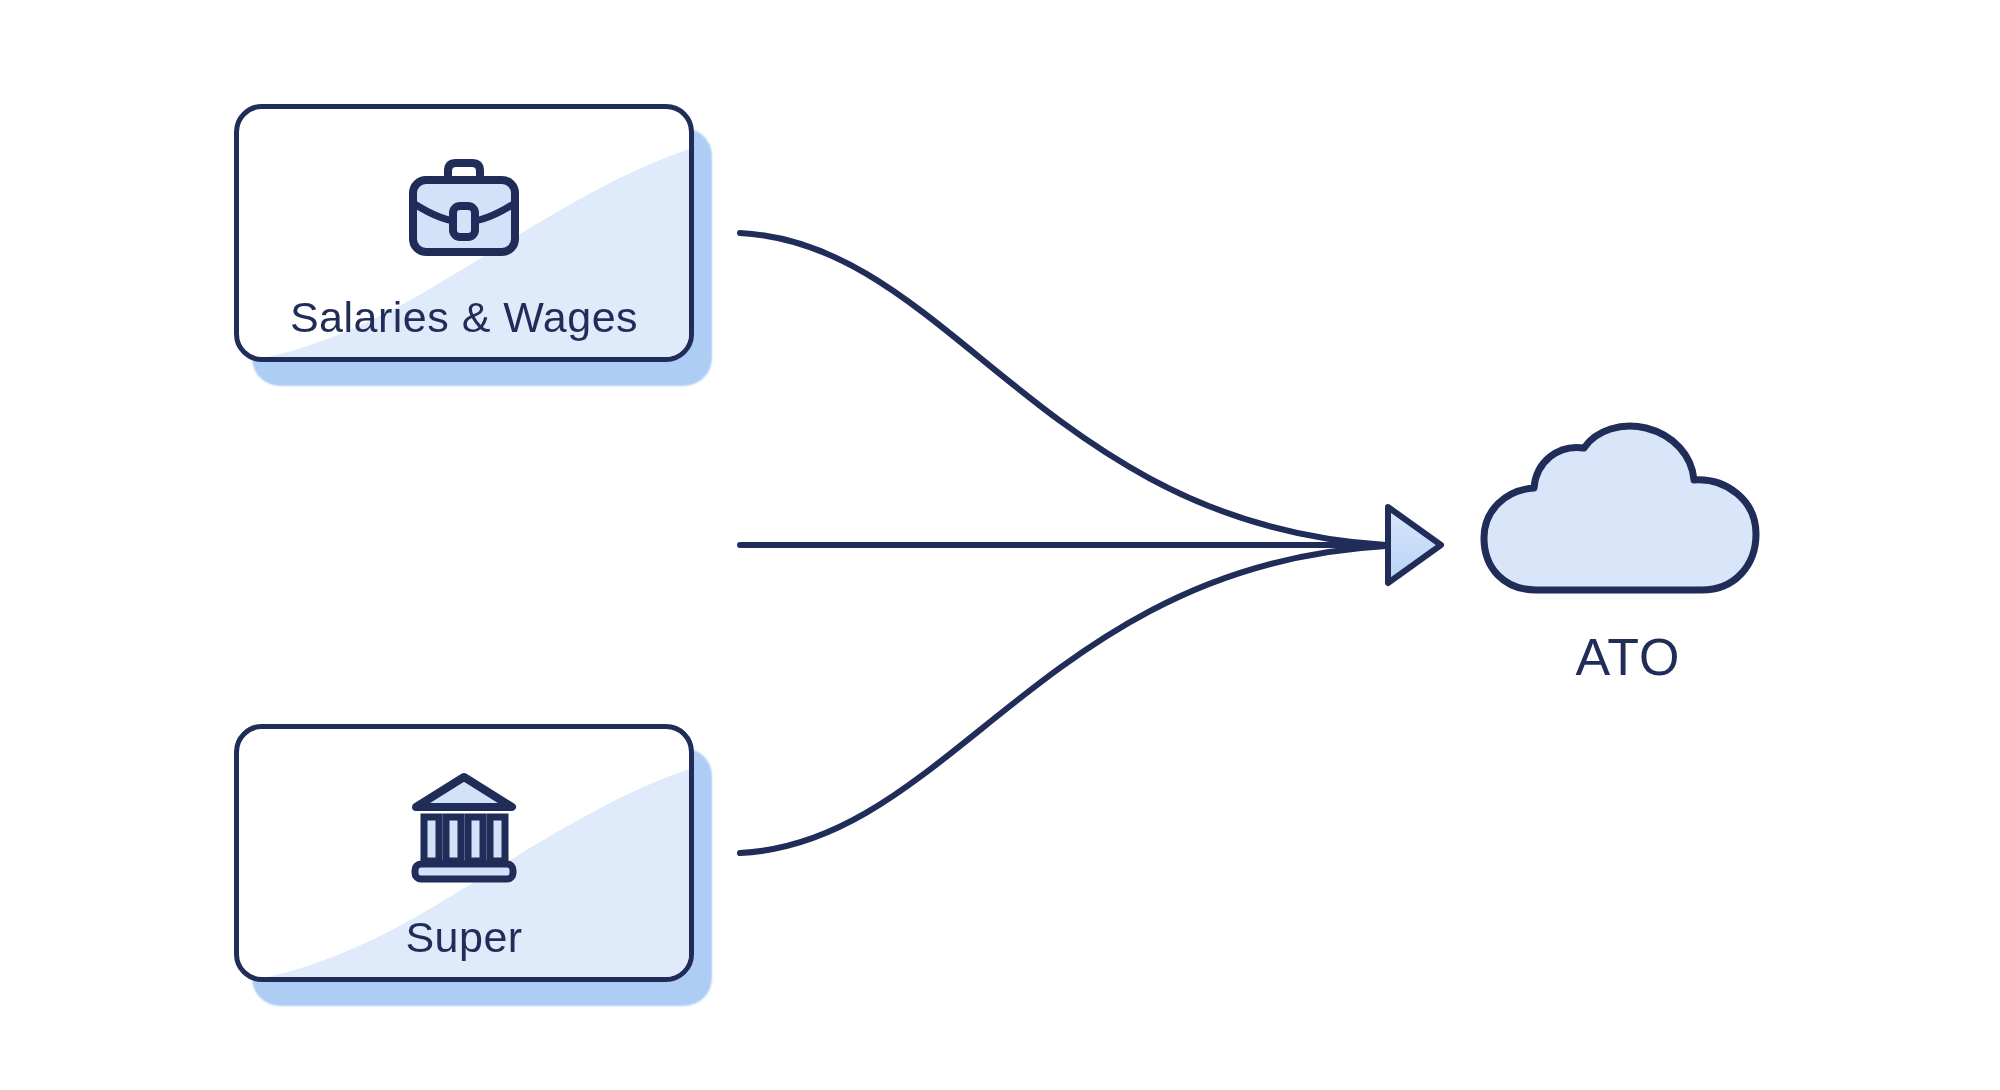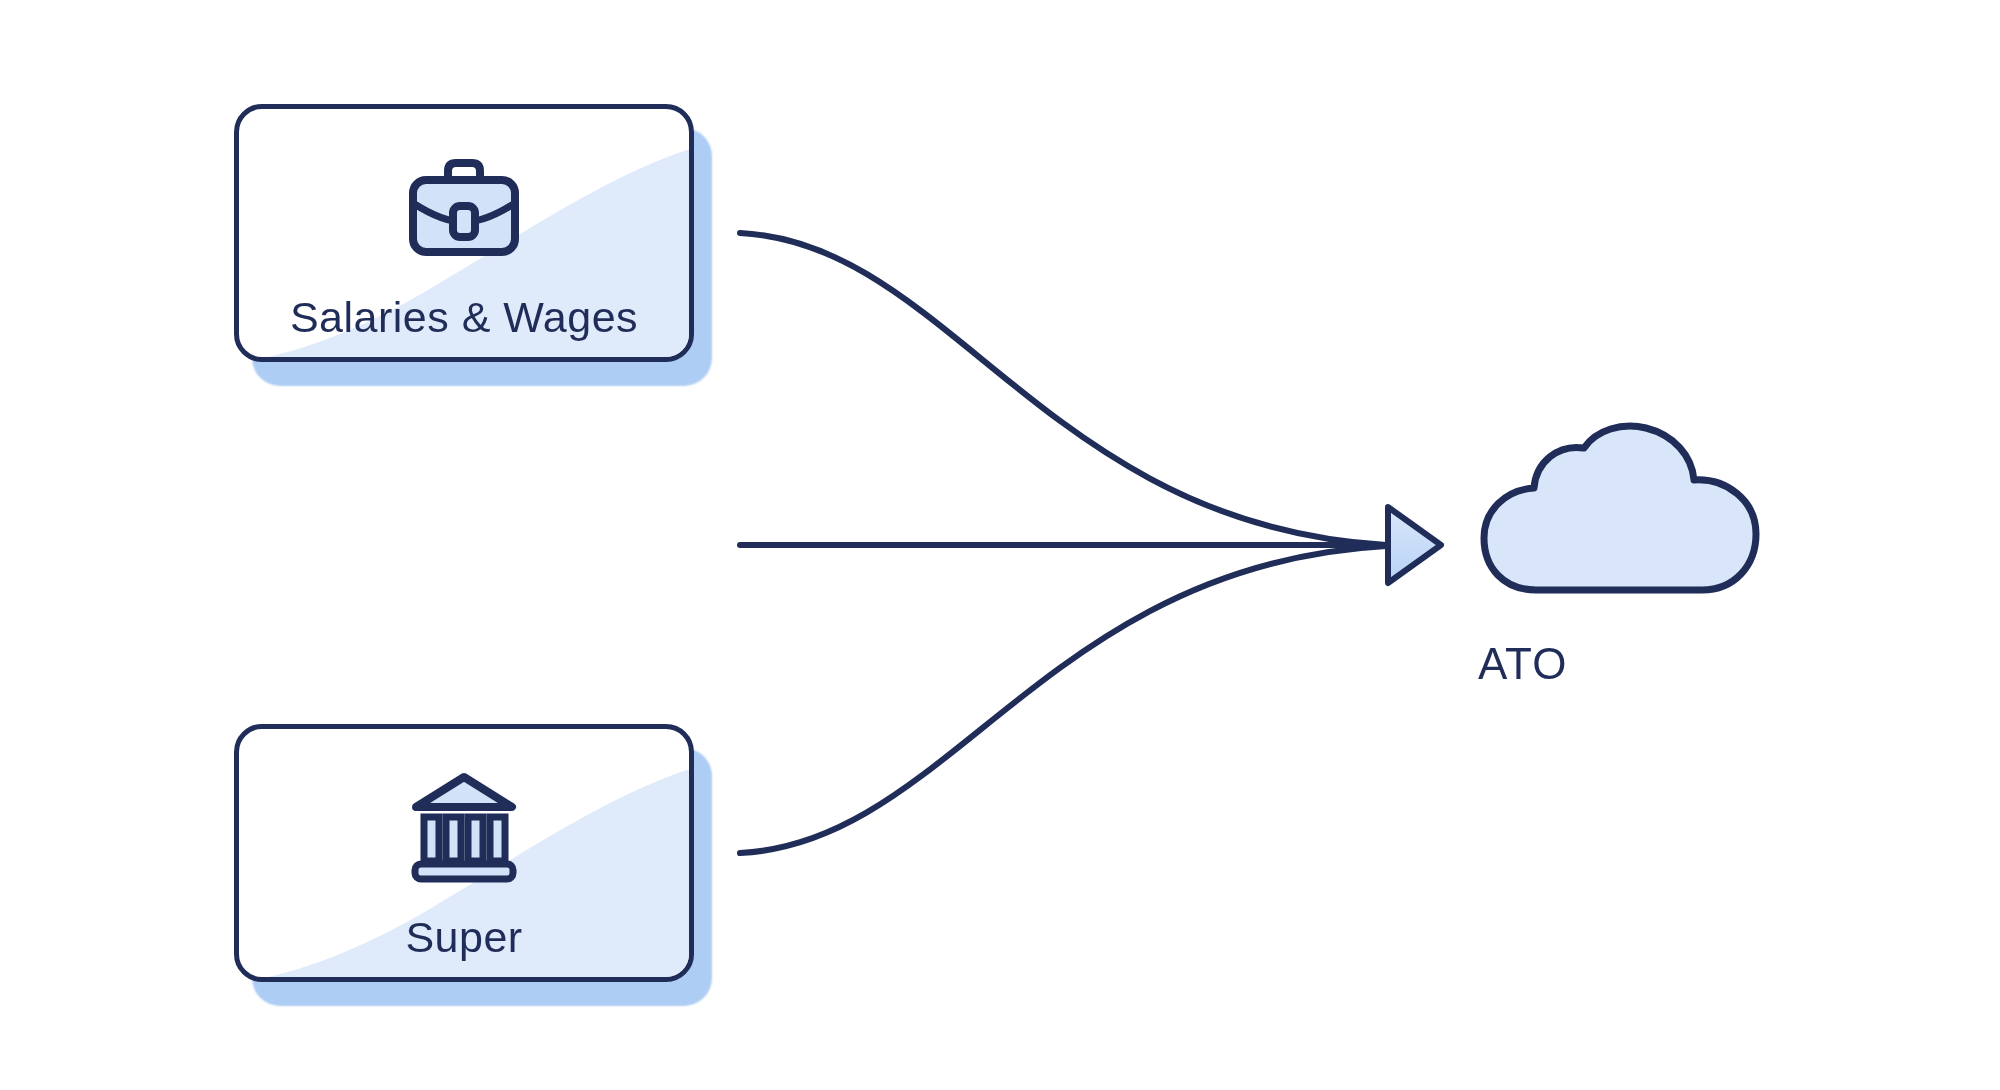--- a/index.html
+++ b/index.html
@@ -55,25 +55,25 @@
   .connectors{position:absolute;left:0;top:0;}
   .connectors path.flow{stroke:var(--navy);stroke-width:6;fill:none;stroke-linecap:round;}
   .connectors .head{stroke:var(--navy);stroke-width:6;stroke-linejoin:round;}
 
   
   .cloud-wrap{position:absolute;left:1478px;top:418px;width:300px;height:260px;}
   .cloud-svg{position:absolute;left:0;top:0;}
   .cloud-svg path{fill:var(--cloud-blue);stroke:var(--navy);stroke-width:7;stroke-linejoin:round;}
   .cloud-label{
     position:absolute;
-    top:221px;
+    top:209px;
     left:0;
     width:100%;
-    text-align:left;
-    font-size:44px;
+    text-align:center;
+    font-size:52px;
     font-weight:500;
     color:var(--navy);
     letter-spacing:1px;
   }
 </style>
 </head>
 <body>
 
 <div class="canvas">
 

